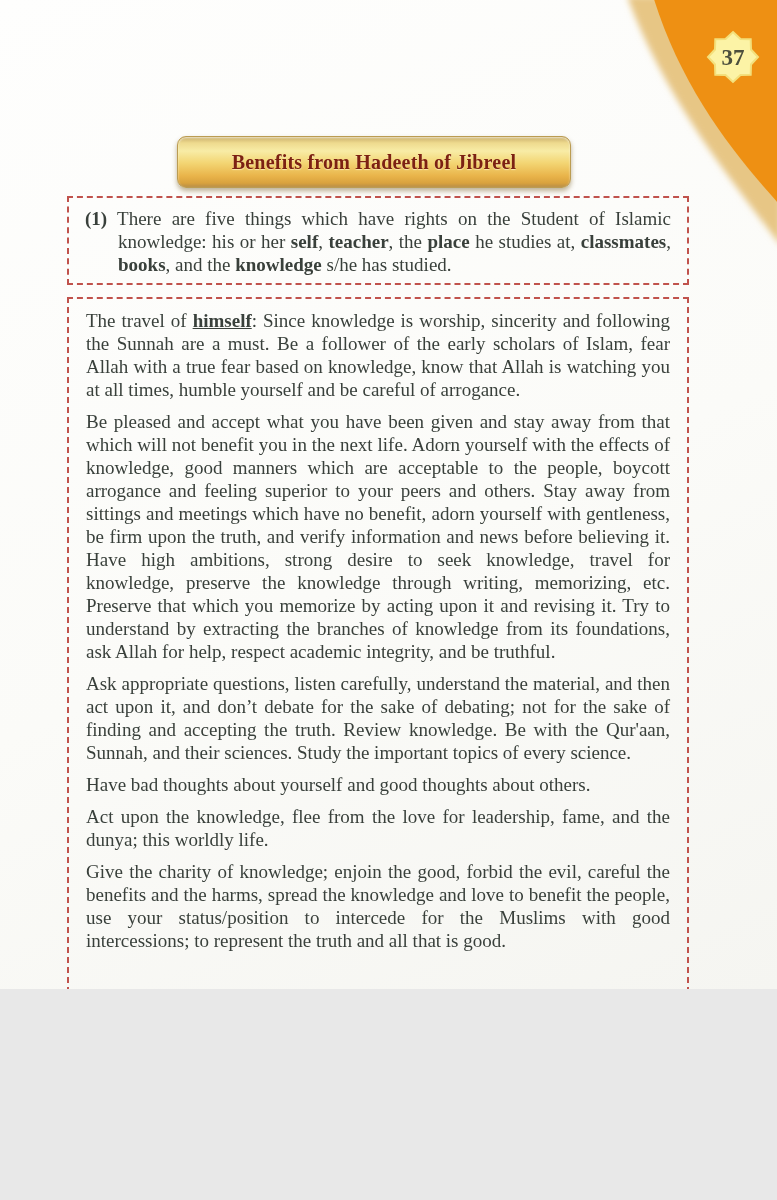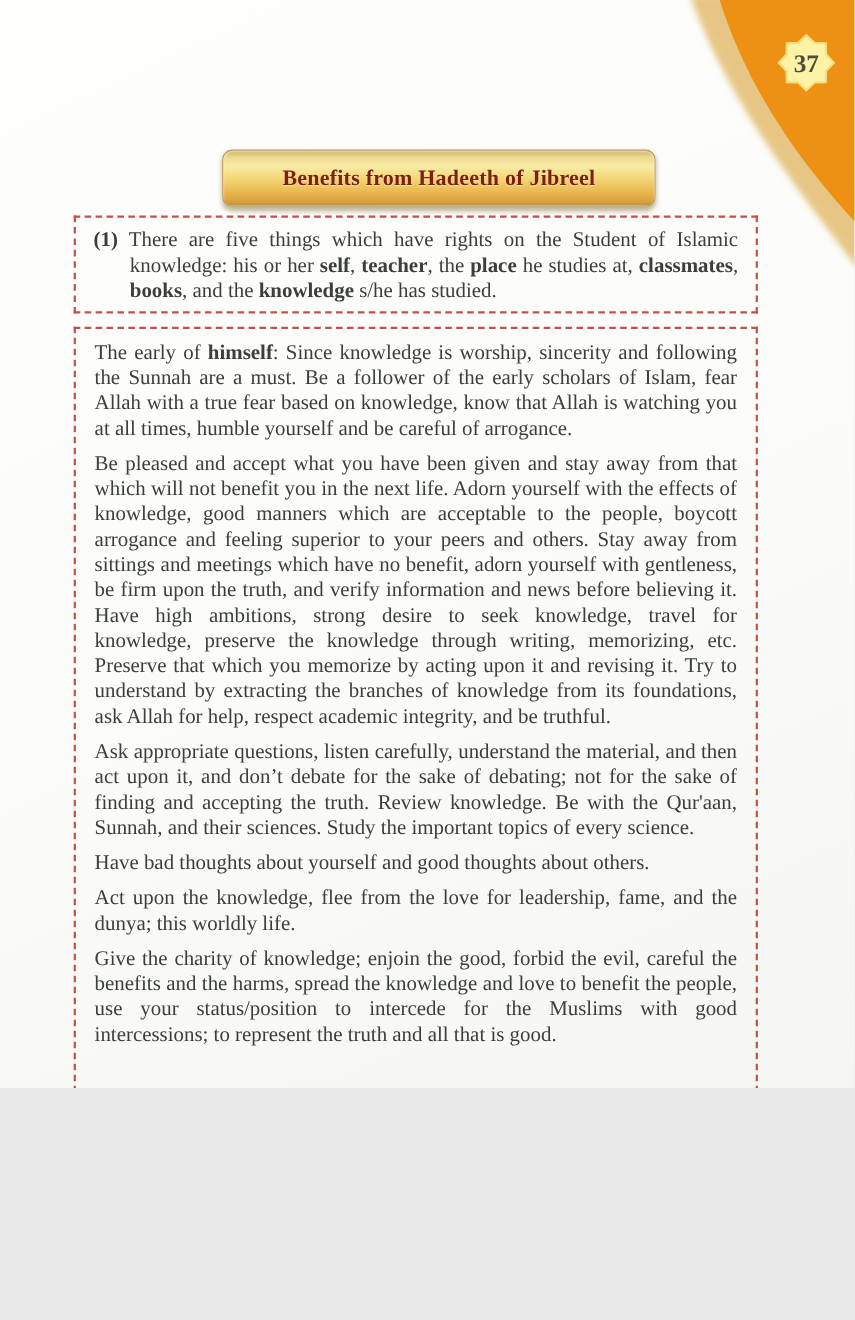--- a/index.html
+++ b/index.html
@@ -6,21 +6,21 @@
   .page{
     position:relative;
     width:777px;height:989px;
     margin:0 auto;
     background:linear-gradient(155deg,#fefefd 0%,#fbfbf8 55%,#f5f5f1 100%);
     overflow:hidden;
     font-family:"Liberation Serif", serif;
   }
   .corner-svg{position:absolute;top:0;right:0;width:200px;height:300px;display:block;}
   .banner{
-    position:absolute;left:202px;top:136px;width:392px;height:50px;
+    position:absolute;left:177px;top:136px;width:392px;height:50px;
     border-radius:9px;
     border:1px solid #bb9c52;
     background:linear-gradient(180deg,#c9ae6b 0%,#eeda8e 12%,#f8eca6 28%,#f3d573 52%,#e9b44a 78%,#d9a23e 92%,#b98f46 100%);
     box-shadow:0 3px 5px rgba(110,85,25,.45), inset 0 1px 2px rgba(255,255,255,.65);
     display:flex;align-items:center;justify-content:center;
   }
   .banner-text{
     color:#7c2112;font-weight:bold;font-size:20px;letter-spacing:.2px;
     text-shadow:0 1px 1px rgba(255,246,205,.7);
   }
@@ -31,21 +31,21 @@
     color:#39403b;
     text-align:justify;
     font-size:19px;line-height:23px;
   }
   .intro{top:196px;height:89px;padding:9px 16px 8px;}
   .main{top:297px;height:776px;padding:10px 17px 6px;overflow:hidden;}
   .para{margin:0 0 9px 0;}
   .para:last-child{margin-bottom:0;}
   .hang{padding-left:33px;text-indent:-33px;margin:0;}
   .b{font-weight:bold;}
-  .u{}
+  .u{text-decoration:underline;}
 </style>
 </head>
 <body>
 
 <div class="page">
 
   <svg class="corner-svg" viewBox="0 0 200 300" xmlns="http://www.w3.org/2000/svg">
     <defs>
       <filter id="soft" x="-30%" y="-30%" width="160%" height="160%">
         <feGaussianBlur stdDeviation="3"></feGaussianBlur>
@@ -59,21 +59,21 @@
 
   <div class="banner">
     <span class="banner-text">Benefits from Hadeeth of Jibreel</span>
   </div>
 
   <div class="box intro">
     <p class="para hang"><span class="b">(1)</span><span> There are five things which have rights on the Student of Islamic knowledge: his or her </span><span class="b">self</span><span>, </span><span class="b">teacher</span><span>, the </span><span class="b">place</span><span> he studies at, </span><span class="b">classmates</span><span>, </span><span class="b">books</span><span>, and the </span><span class="b">knowledge</span><span> s/he has studied.</span></p>
   </div>
 
   <div class="box main">
-      <p class="para"><span>The early of </span><span class="b u">himself</span><span>: Since knowledge is worship, sincerity and following the Sunnah are a must. Be a follower of the early scholars of Islam, fear Allah with a true fear based on knowledge, know that Allah is watching you at all times, humble yourself and be careful of arrogance.</span></p>
+      <p class="para"><span>The travel of </span><span class="b u">himself</span><span>: Since knowledge is worship, sincerity and following the Sunnah are a must. Be a follower of the early scholars of Islam, fear Allah with a true fear based on knowledge, know that Allah is watching you at all times, humble yourself and be careful of arrogance.</span></p>
       <p class="para"><span>Be pleased and accept what you have been given and stay away from that which will not benefit you in the next life. Adorn yourself with the effects of knowledge, good manners which are acceptable to the people, boycott arrogance and feeling superior to your peers and others. Stay away from sittings and meetings which have no benefit, adorn yourself with gentleness, be firm upon the truth, and verify information and news before believing it. Have high ambitions, strong desire to seek knowledge, travel for knowledge, preserve the knowledge through writing, memorizing, etc. Preserve that which you memorize by acting upon it and revising it. Try to understand by extracting the branches of knowledge from its foundations, ask Allah for help, respect academic integrity, and be truthful.</span></p>
       <p class="para"><span>Ask appropriate questions, listen carefully, understand the material, and then act upon it, and don’t debate for the sake of debating; not for the sake of finding and accepting the truth. Review knowledge. Be with the Qur'aan, Sunnah, and their sciences. Study the important topics of every science.</span></p>
       <p class="para"><span>Have bad thoughts about yourself and good thoughts about others.</span></p>
       <p class="para"><span>Act upon the knowledge, flee from the love for leadership, fame, and the dunya; this worldly life.</span></p>
       <p class="para"><span>Give the charity of knowledge; enjoin the good, forbid the evil, careful the benefits and the harms, spread the knowledge and love to benefit the people, use your status/position to intercede for the Muslims with good intercessions; to represent the truth and all that is good.</span></p>
     </div>
 
 </div>
 
 </body></html>

